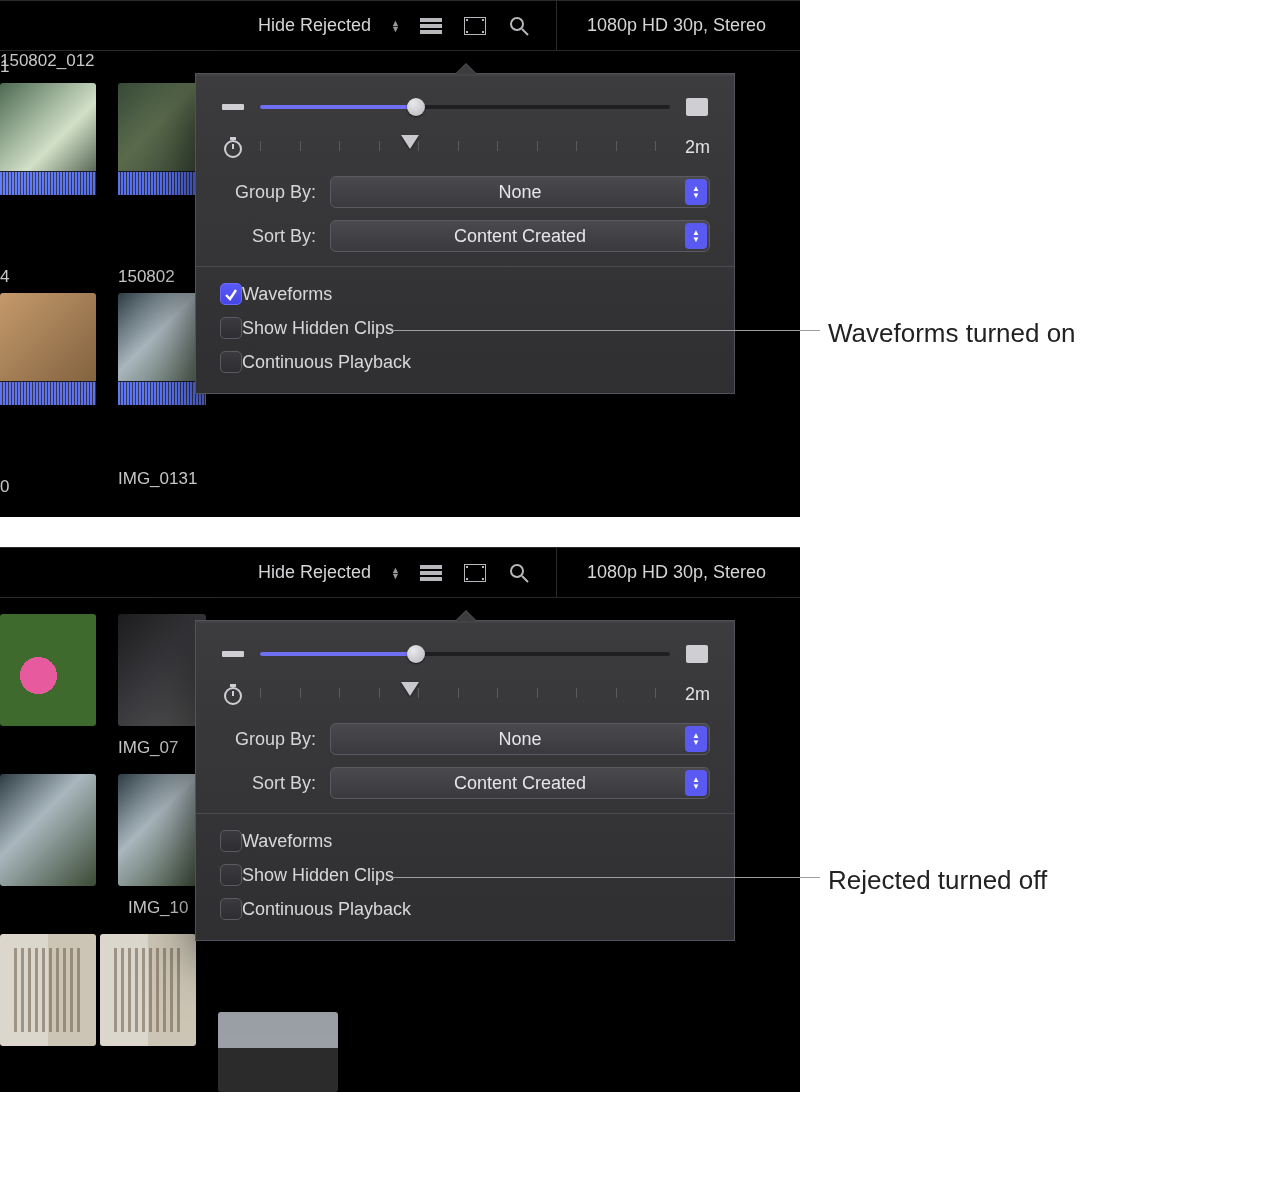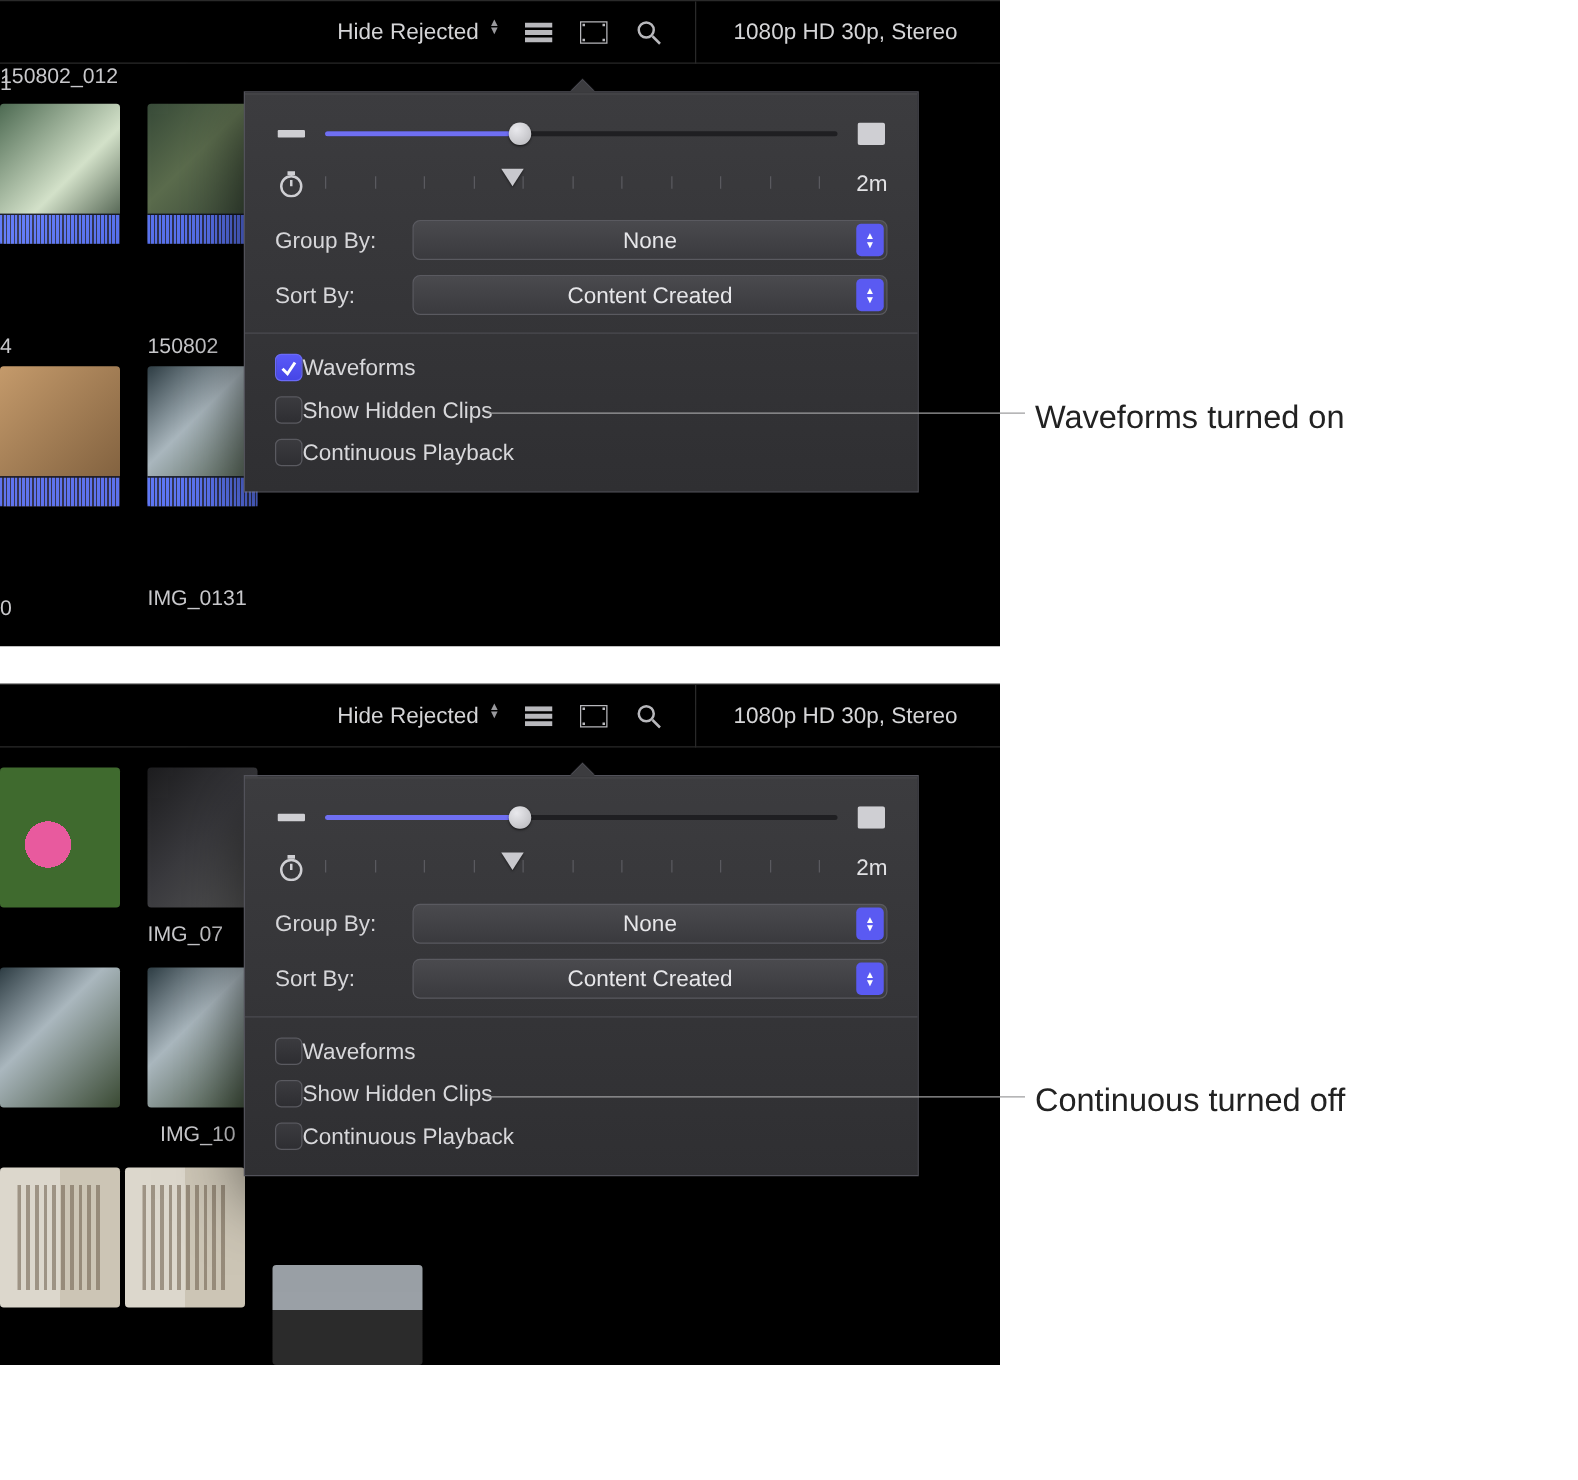--- a/index.html
+++ b/index.html
@@ -29,21 +29,21 @@
   .toolbar {
     height: 50px;
     display: flex;
     align-items: center;
     gap: 18px;
     padding: 0 18px 0 0;
     border-bottom: 1px solid #2a2a2a;
   }
   .tb-spacer { flex: 1; }
   .tb-filter {
-    display: flex; align-items: flex-start; gap: 8px;
+    display: flex; align-items: center; gap: 20px;
     color: #d6d6d8;
   }
   .updown {
     display: inline-flex; flex-direction: column; line-height: 6px;
     font-size: 9px; color: #9a9a9e;
   }
   .tb-icon {
     width: 26px; height: 26px;
     display: inline-flex; align-items: center; justify-content: center;
     color: #b9b9bd;
@@ -139,21 +139,21 @@
   .ticks .thumb-tri{
     position:absolute; top:-6px; left:38%; transform:translateX(-50%);
     width:0; height:0;
     border-left:9px solid transparent;
     border-right:9px solid transparent;
     border-top:14px solid #c9c9ce;
     filter:drop-shadow(0 1px 1px rgba(0,0,0,.5));
   }
   .right-label { width: 40px; text-align: right; color:#e2e2e5; }
   .form-row { display:flex; align-items:center; gap:14px; margin-bottom:12px; }
-  .form-label { width:96px; text-align:left; color:#d6d6d9; }
+  .form-label { width:96px; text-align:right; color:#d6d6d9; }
   .select {
     flex:1; height:32px;
     background:linear-gradient(#4a4a4e,#3a3a3e);
     border:1px solid #5a5a60; border-radius:6px;
     display:flex; align-items:center; justify-content:center;
     position:relative; color:#e6e6e9;
   }
   .select .sel-arrows{
     position:absolute; right:2px; top:2px; bottom:2px; width:22px;
     background:#5a5af2; border-radius:4px;
@@ -488,15 +488,15 @@
       </div>
       <div class="chk-row" style="margin-bottom:0">
         <span class="chk"></span>
         <span>Continuous Playback</span>
       </div>
     </div>
   </div>
 
   <div class="callout">
     <div class="callout-line" style="left:-410px; top:330px; width:430px"></div>
-    <div class="callout-text" style="left:28px; top:318px">Continuous turned off</div>
+    <div class="callout-text" style="left:28px; top:318px">Rejected turned off</div>
   </div>
 </div>
 
 </body></html>

